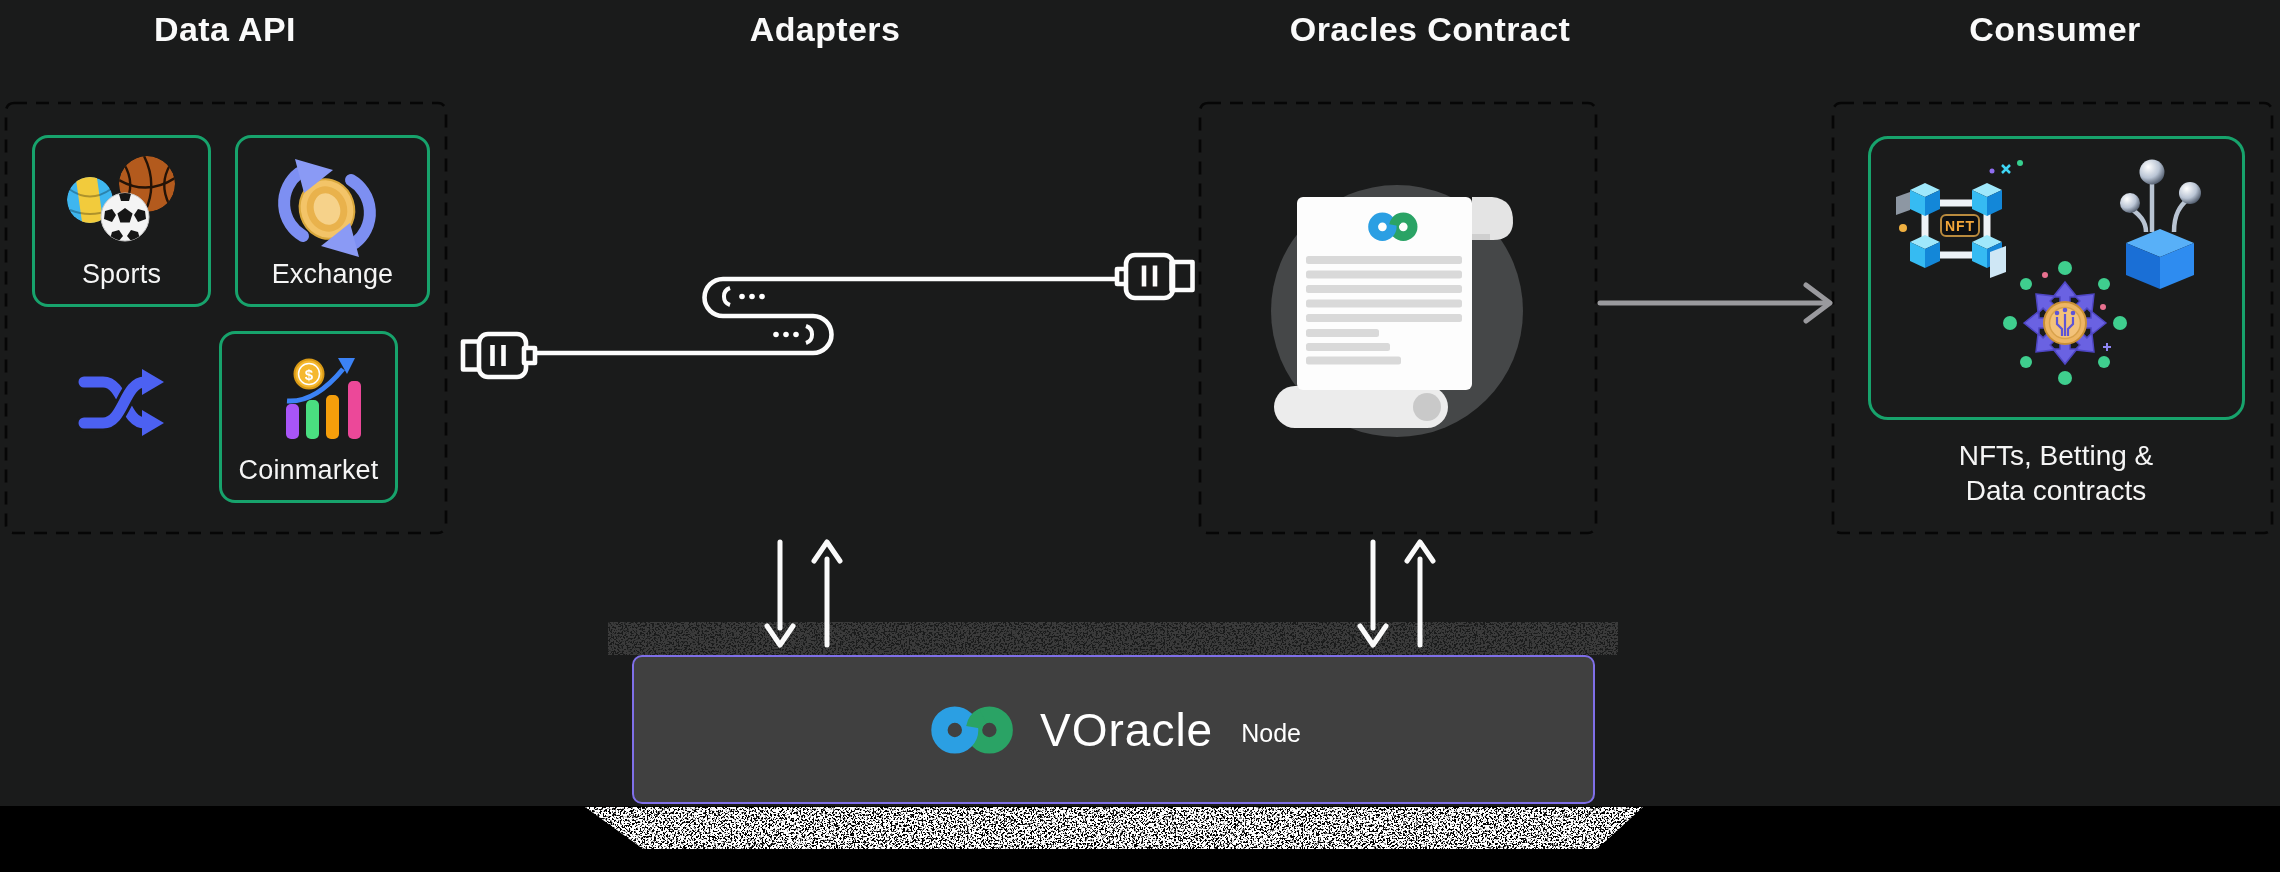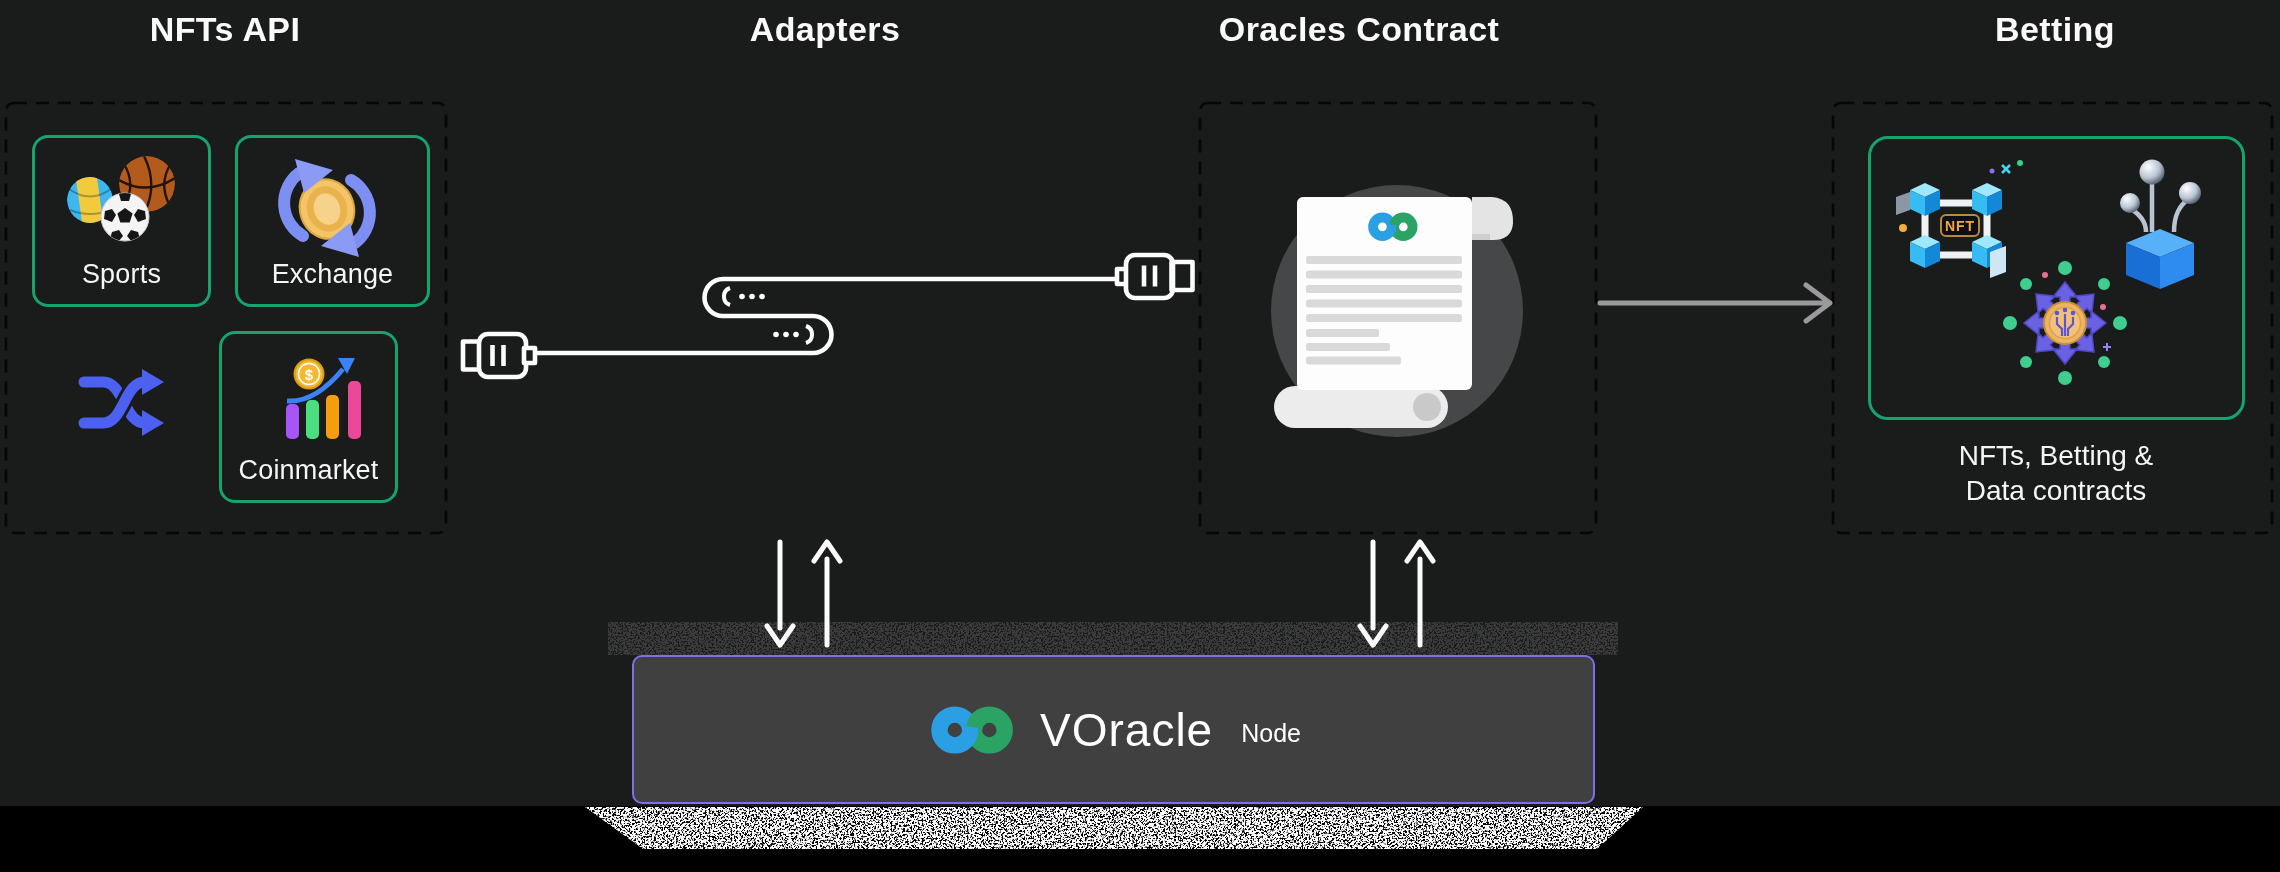--- a/index.html
+++ b/index.html
@@ -2,21 +2,21 @@
 <html><head>
 <meta charset="utf-8">
 <style>
   html,body{margin:0;padding:0;background:#000;}
   .canvas{position:relative;width:2280px;height:872px;background:#1a1b1b;overflow:hidden;
           font-family:"Liberation Sans",sans-serif;}
   .hdr{position:absolute;top:6px;height:46px;display:flex;align-items:center;justify-content:center;
        color:#fafafa;font-size:34px;font-weight:600;letter-spacing:.4px;}
   .hdr1{left:75px;width:300px;}
   .hdr2{left:675px;width:300px;}
-  .hdr3{left:1159px;width:400px;}
+  .hdr3{left:1230px;width:400px;}
   .hdr4{left:1905px;width:300px;}
   .tile{position:absolute;width:173px;height:166px;border:3px solid #17a36c;border-radius:16px;background:transparent;}
   .tile-label{position:absolute;left:0;right:0;bottom:14px;text-align:center;color:#f5f5f5;
               font-size:27px;font-weight:500;letter-spacing:.2px;}
   .t-sports{left:32px;top:135px;}
   .t-exchange{left:235px;top:135px;padding-left:16px;}
   .t-randomness{left:32px;top:331px;}
   .t-coinmarket{left:219px;top:331px;}
   .greenbox{position:absolute;left:1868px;top:136px;width:371px;height:278px;border:3px solid #17a36c;border-radius:20px;}
   .caption{position:absolute;left:1878px;top:438px;width:356px;text-align:center;color:#f5f5f5;
@@ -26,24 +26,24 @@
            border-radius:10px;display:flex;align-items:center;justify-content:center;background:#404040;}
   .brand{color:#fff;font-size:46px;font-weight:500;letter-spacing:1px;margin-left:18px;}
   .suffix{color:#fff;font-size:25px;font-weight:500;margin-left:28px;padding-top:8px;}
   svg.overlay{position:absolute;left:0;top:0;width:2280px;height:872px;pointer-events:none;}
 </style>
 </head>
 <body>
 
 <div class="canvas">
 
-  <div class="hdr hdr1">NFTs API</div>
+  <div class="hdr hdr1">Data API</div>
   <div class="hdr hdr2">Adapters</div>
   <div class="hdr hdr3">Oracles Contract</div>
-  <div class="hdr hdr4">Betting</div>
+  <div class="hdr hdr4">Consumer</div>
 
   <div class="tile t-sports">
     <div class="tile-label">Sports</div>
   </div>
   <div class="tile t-exchange">
     <div class="tile-label">Exchange</div>
   </div>
   <div class="tile t-coinmarket">
     <div class="tile-label">Coinmarket</div>
   </div>

